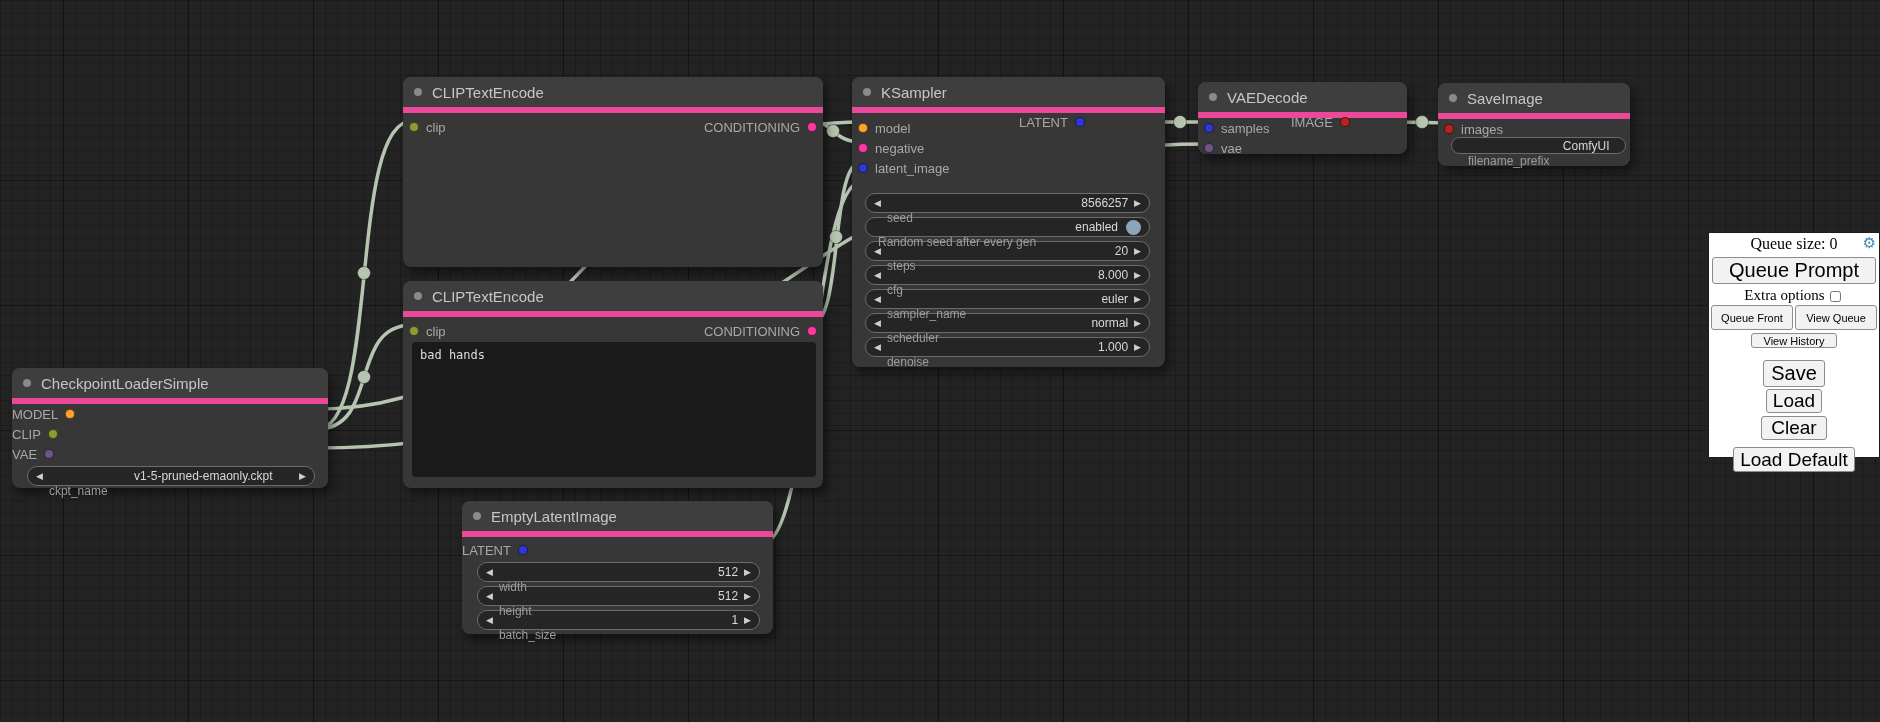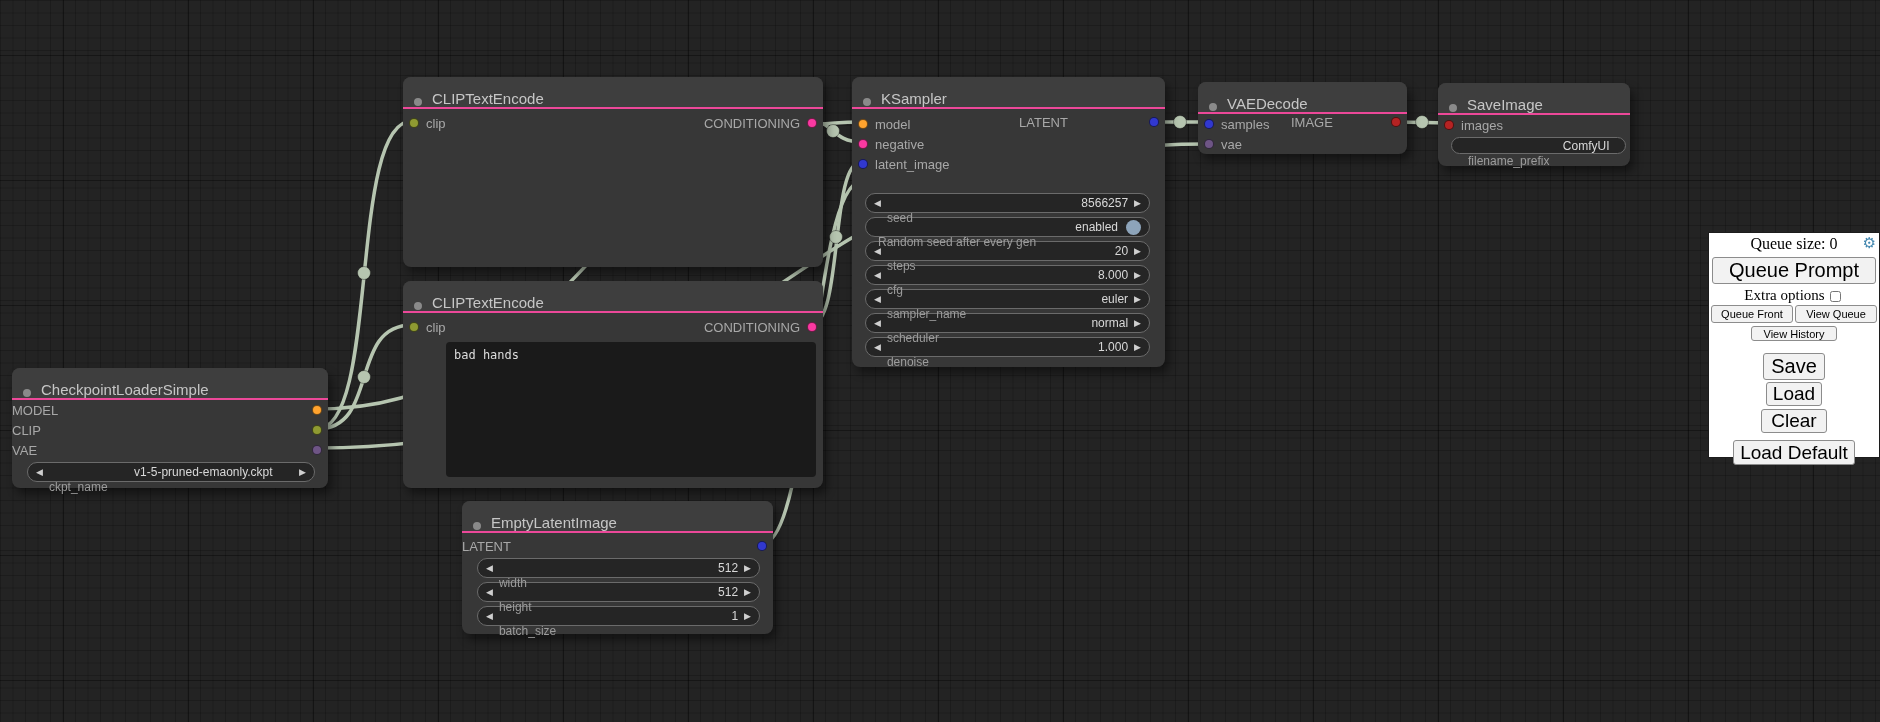--- a/index.html
+++ b/index.html
@@ -17,28 +17,28 @@
   }
   #wires{position:absolute;left:0;top:0;z-index:1;}
   #wires path{fill:none;stroke:var(--link,#b6c5b0);stroke-width:3.5;}
   #wires circle{fill:var(--link,#b6c5b0);stroke:rgba(0,0,0,.35);stroke-width:1;}
 
   .node{
     position:absolute;z-index:2;background:#373737;border-radius:8px;
     box-shadow:4px 6px 10px rgba(0,0,0,.45);color:#a8a8a8;
   }
   .node-title{
-    height:30px;display:flex;align-items:flex-end;gap:9px;padding-left:10px;
-    background:#3e3e3e;border-radius:8px 8px 0 0;border-bottom:2px solid #ec4899;
+    height:30px;display:flex;align-items:center;gap:9px;padding-left:10px;
+    background:#3e3e3e;border-radius:8px 8px 0 0;border-bottom:6px solid #ec4899;
     color:#c6c6c6;font-size:15px;
   }
   .dot{width:10px;height:10px;border-radius:50%;border:1px solid rgba(0,0,0,.55);box-sizing:border-box;flex:none;}
   .slot-row{display:flex;align-items:center;gap:7px;height:20px;font-size:13px;}
   .slot-row.input{padding-left:6px;}
-  .slot-row.output{justify-content:space-between;padding-right:6px;}
+  .slot-row.output{justify-content:flex-start;padding-right:6px;}
   .slot-pair{display:flex;align-items:center;justify-content:space-between;height:28px;font-size:13px;padding:0 6px;}
   .slot-side{display:flex;align-items:center;gap:7px;}
 
   .widget{
     height:20px;box-sizing:border-box;border:1px solid #6b6b6b;border-radius:10px;
     background:#252525;display:flex;align-items:center;gap:6px;padding:0 8px;
     font-size:12px;color:#9c9c9c;
   }
   .widget .arrow{font-size:9px;color:#cfcfcf;line-height:1;flex:none;}
   .widget .w-label{white-space:nowrap;margin-top:30px;}
@@ -51,21 +51,21 @@
     color:#dcdcdc;font-family:"DejaVu Sans Mono",monospace;font-size:12px;
     padding:6px 8px;box-sizing:border-box;white-space:pre-wrap;
   }
 
   
   #node-checkpoint{left:12px;top:368px;width:316px;height:120px;}
   #node-checkpoint .widget{margin:2px 13px 0 15px;}
   #node-clip-pos{left:403px;top:77px;width:420px;height:190px;}
   #node-clip-pos .prompt-text{top:62px;height:118px;}
   #node-clip-neg{left:403px;top:281px;width:420px;height:207px;}
-  #node-clip-neg .prompt-text{top:61px;height:135px;margin-left:34px;}
+  #node-clip-neg .prompt-text{top:61px;height:135px;}
   #node-ksampler{left:852px;top:77px;width:313px;height:290px;}
   #node-ksampler .inputs{padding-top:5px;}
   #node-ksampler .out-abs{position:absolute;top:35px;right:0;width:140px;}
   #node-ksampler .widgets{position:absolute;top:116px;left:13px;right:15px;}
   #node-ksampler .widget{margin-bottom:4px;}
   #node-empty-latent{left:462px;top:501px;width:311px;height:133px;}
   #node-empty-latent .outputs{padding-top:3px;}
   #node-empty-latent .widgets{margin-top:2px;padding:0 13px 0 15px;}
   #node-empty-latent .widget{margin-bottom:4px;}
   #node-vae{left:1198px;top:82px;width:209px;height:72px;}
@@ -82,21 +82,21 @@
   #qp-header{position:relative;height:20px;text-align:center;font-size:16px;padding-top:2px;}
   #gear-icon{position:absolute;right:3px;top:1px;font-size:15px;color:var(--gear,#4488b0);cursor:pointer;}
   .qbtn{
     font-family:"Liberation Sans",sans-serif;background:#f2f2f2;border:1px solid #8c8c8c;
     border-radius:3px;color:#000;display:block;box-sizing:border-box;padding:0;
   }
   #queue-prompt-btn{margin:2px 3px 1px 3px;width:164px;height:27px;font-size:20px;}
   #qp-extra{text-align:center;font-size:15px;height:20px;line-height:20px;}
   #qp-extra input{width:11px;height:11px;vertical-align:middle;margin-left:5px;}
   #qp-row2{display:flex;gap:2px;padding:0 2px;}
-  #qp-row2 .qbtn{flex:1;height:18px;font-size:11px;}
+  #qp-row2 .qbtn{flex:1;height:25px;font-size:11px;}
   #view-history-btn{margin:3px auto 0;width:86px;height:15px;font-size:11px;}
   #save-btn{margin:12px auto 0;width:62px;height:27px;font-size:20px;}
   #load-btn{margin:2px auto 0;width:56px;height:24px;font-size:19px;}
   #clear-btn{margin:3px auto 0;width:66px;height:24px;font-size:19px;}
   #load-default-btn{margin:7px auto 0;width:122px;height:25px;font-size:19px;}
 </style>
 </head>
 <body>
 
 <svg id="wires" width="1880" height="722">

